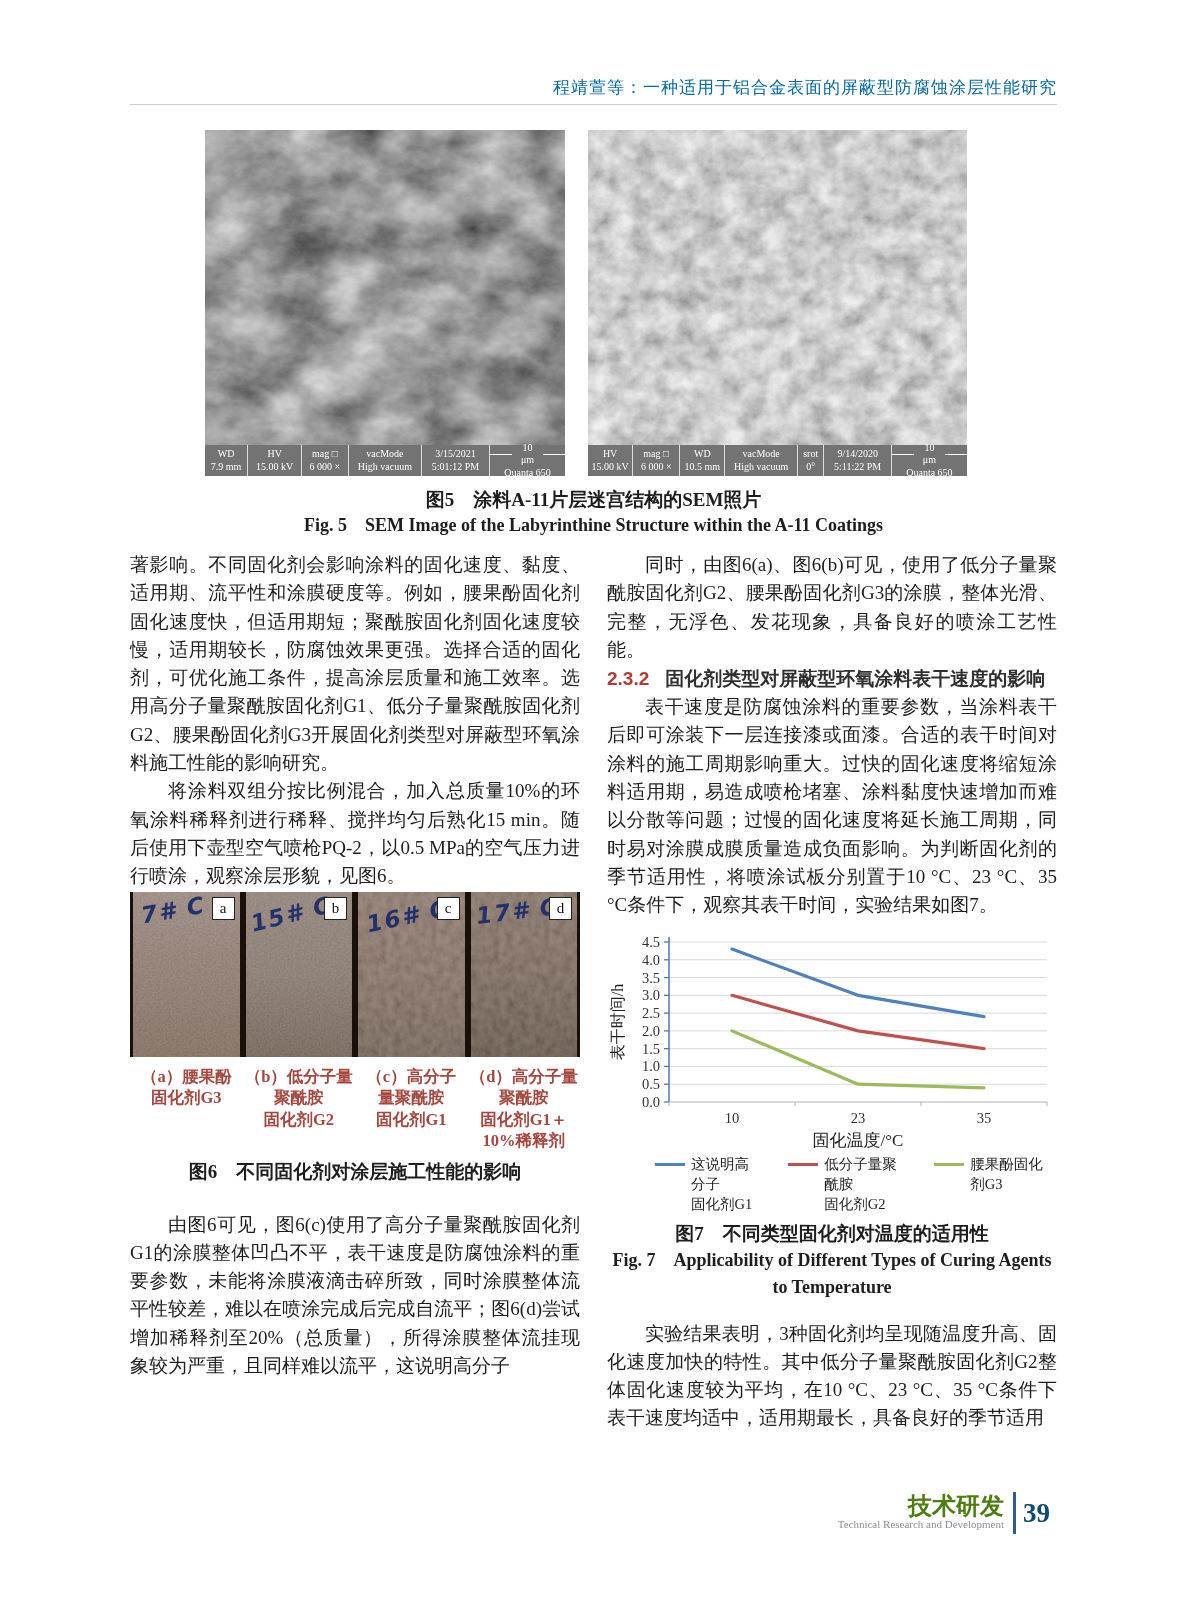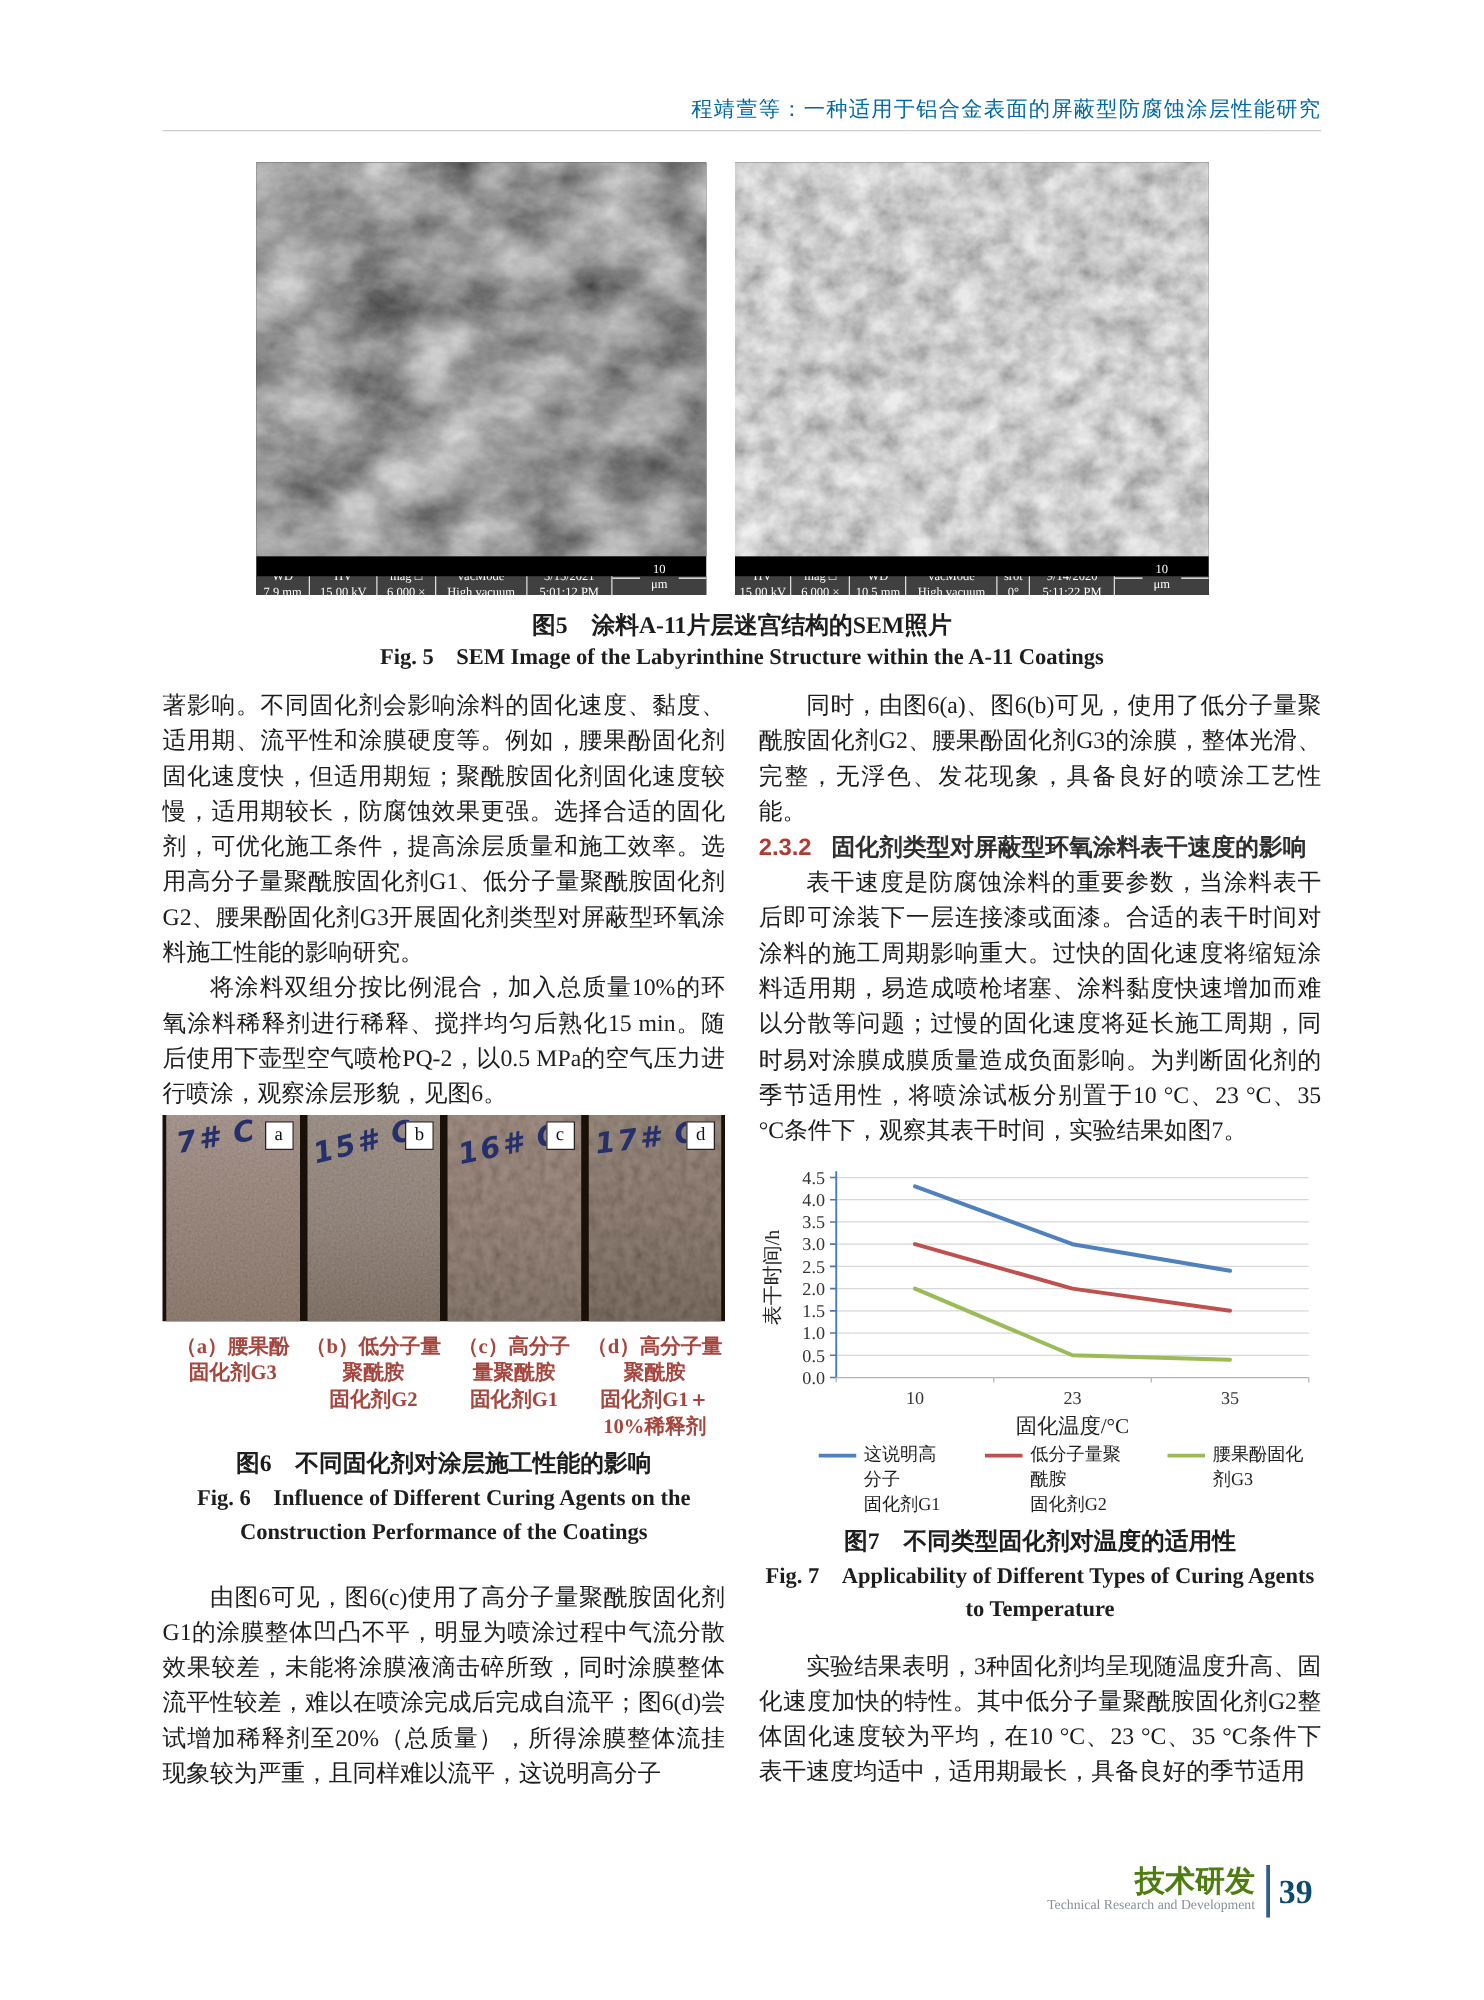--- a/index.html
+++ b/index.html
@@ -13,21 +13,21 @@
   .sem-row{position:absolute;top:130px;left:205px;width:762px;height:346px;}
   .sem-img{position:absolute;top:0;height:346px;background:#000;}
   .sem-img.left{left:0;width:360px;}
   .sem-img.right{left:383px;width:379px;}
   .sem-tex{position:absolute;top:0;left:0;width:100%;height:315px;display:block;}
   .sem-tex rect{width:100%;height:100%;}
   .sem-base-l{position:absolute;top:0;left:0;width:100%;height:315px;
       background:linear-gradient(135deg,#5a5a5a,#333 35%,#6d6d6d 60%,#2b2b2b);}
   .sem-base-r{position:absolute;top:0;left:0;width:100%;height:315px;
       background:linear-gradient(160deg,#8d8d8d,#6f6f6f 40%,#9a9a9a 65%,#606060);}
-  .sem-bar{position:absolute;left:0;bottom:0;width:100%;height:15px;background:#404040;
+  .sem-bar{position:absolute;left:0;bottom:0;width:100%;height:31px;background:#737373;
       display:flex;align-items:stretch;color:#fff;font-size:10px;line-height:1.25;text-align:center;}
   .sem-cell{border-left:1px solid #dedede;display:flex;flex-direction:column;justify-content:center;overflow:hidden;}
   .sem-cell:first-child{border-left:none;}
   .sem-scale{flex:1;border-left:1px solid #dedede;display:flex;flex-direction:column;justify-content:center;}
   .scale-top{display:flex;align-items:center;justify-content:center;gap:5px;}
   .scale-line{display:inline-block;width:26px;height:1px;background:#fff;}
   
   .fig5-cap-zh{position:absolute;top:487px;left:130px;width:927px;text-align:center;font-weight:bold;font-size:19px;}
   .fig5-cap-en{position:absolute;top:513px;left:130px;width:927px;text-align:center;font-weight:bold;font-size:18px;}
   
@@ -247,24 +247,22 @@
       <div class="fig6-label">（c）高分子
 量聚酰胺
 固化剂G1</div>
       <div class="fig6-label">（d）高分子量
 聚酰胺
 固化剂G1＋
 10%稀释剂</div>
     </div>
 
     <div class="fig-cap-zh">图6　不同固化剂对涂层施工性能的影响</div>
-    <div class="fig-cap-en">Fig. 6　Influence of Different Curing Agents on the
-Construction Performance of the Coatings</div>
-
-    <p class="para indent" style="margin-top:26px;">由图6可见，图6(c)使用了高分子量聚酰胺固化剂G1的涂膜整体凹凸不平，明显为喷涂过程中气流分散效果较差，未能将涂膜液滴击碎所致，同时涂膜整体流平性较差，难以在喷涂完成后完成自流平；图6(d)尝试增加稀释剂至20%（总质量），所得涂膜整体流挂现象较为严重，且同样难以流平，这说明高分子</p>
+
+    <p class="para indent" style="margin-top:26px;">由图6可见，图6(c)使用了高分子量聚酰胺固化剂G1的涂膜整体凹凸不平，表干速度是防腐蚀涂料的重要参数，未能将涂膜液滴击碎所致，同时涂膜整体流平性较差，难以在喷涂完成后完成自流平；图6(d)尝试增加稀释剂至20%（总质量），所得涂膜整体流挂现象较为严重，且同样难以流平，这说明高分子</p>
   </div>
 
   <div class="col col-right">
     <p class="para indent">同时，由图6(a)、图6(b)可见，使用了低分子量聚酰胺固化剂G2、腰果酚固化剂G3的涂膜，整体光滑、完整，无浮色、发花现象，具备良好的喷涂工艺性能。</p>
     <div class="section-head">
       <span class="section-num">2.3.2</span><span class="section-title">固化剂类型对屏蔽型环氧涂料表干速度的影响</span>
     </div>
     <p class="para indent">表干速度是防腐蚀涂料的重要参数，当涂料表干后即可涂装下一层连接漆或面漆。合适的表干时间对涂料的施工周期影响重大。过快的固化速度将缩短涂料适用期，易造成喷枪堵塞、涂料黏度快速增加而难以分散等问题；过慢的固化速度将延长施工周期，同时易对涂膜成膜质量造成负面影响。为判断固化剂的季节适用性，将喷涂试板分别置于10 °C、23 °C、35 °C条件下，观察其表干时间，实验结果如图7。</p>
 
     <div class="chart-wrap">

